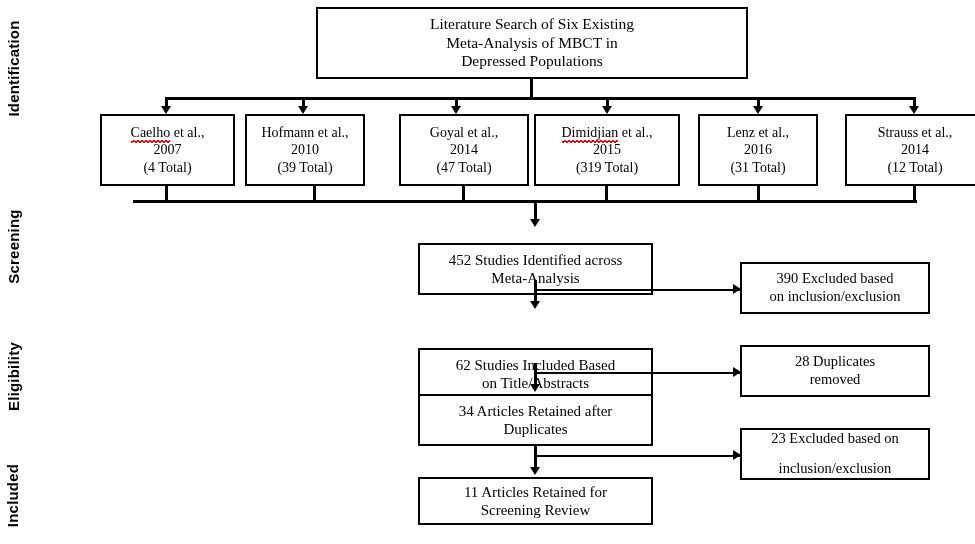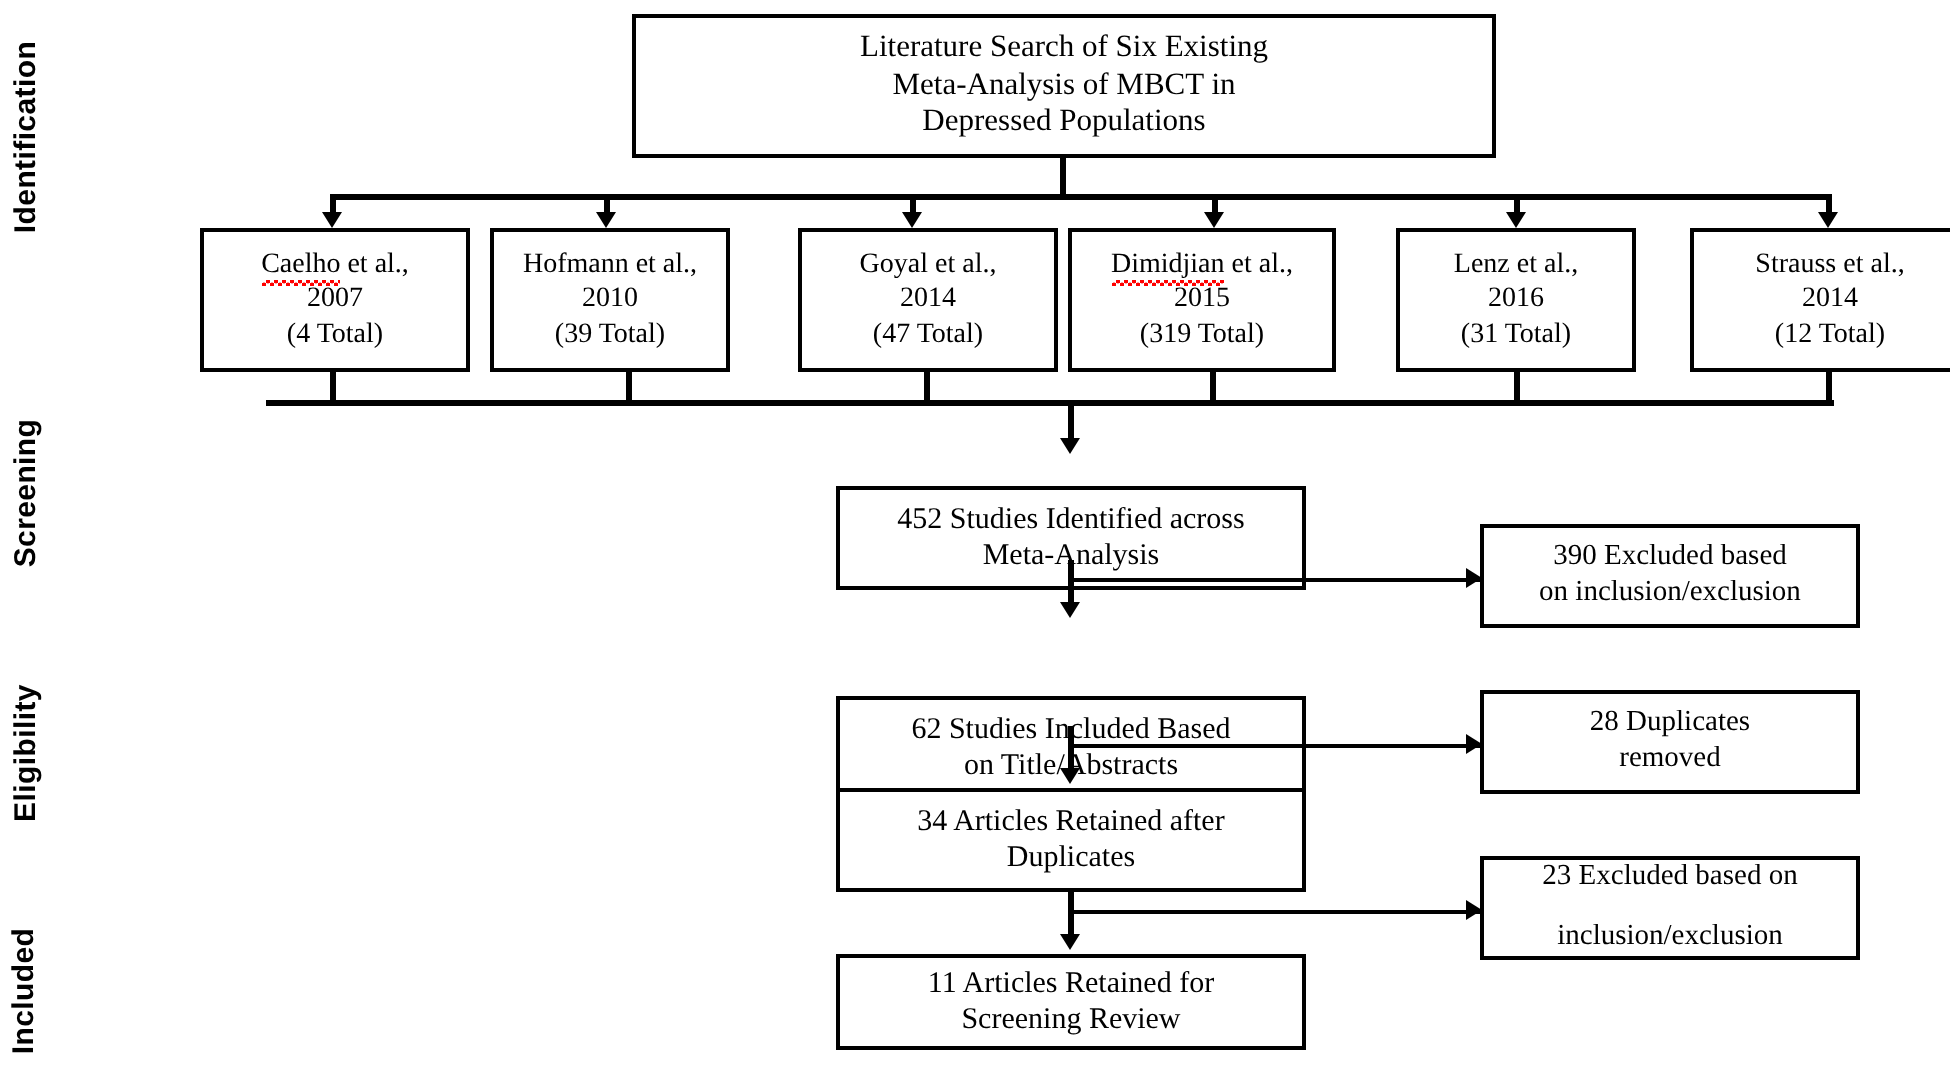--- a/index.html
+++ b/index.html
@@ -120,21 +120,21 @@
   <div class="box src" style="left:245px; top:114px; width:120px; height:72px;">
     <span class="ln">Hofmann et al.,</span>
     <span class="ln">2010</span>
     <span class="ln">(39 Total)</span>
   </div>
   <div class="box src" style="left:399px; top:114px; width:130px; height:72px;">
     <span class="ln">Goyal et al.,</span>
     <span class="ln">2014</span>
     <span class="ln">(47 Total)</span>
   </div>
-  <div class="box src" style="left:534px; top:114px; width:134px; height:72px;">
+  <div class="box src" style="left:534px; top:114px; width:146px; height:72px;">
     <span class="ln"><span class="misspell">Dimidjian</span><span> et al.,</span></span>
     <span class="ln">2015</span>
     <span class="ln">(319 Total)</span>
   </div>
   <div class="box src" style="left:698px; top:114px; width:120px; height:72px;">
     <span class="ln">Lenz et al.,</span>
     <span class="ln">2016</span>
     <span class="ln">(31 Total)</span>
   </div>
   <div class="box src" style="left:845px; top:114px; width:140px; height:72px;">

